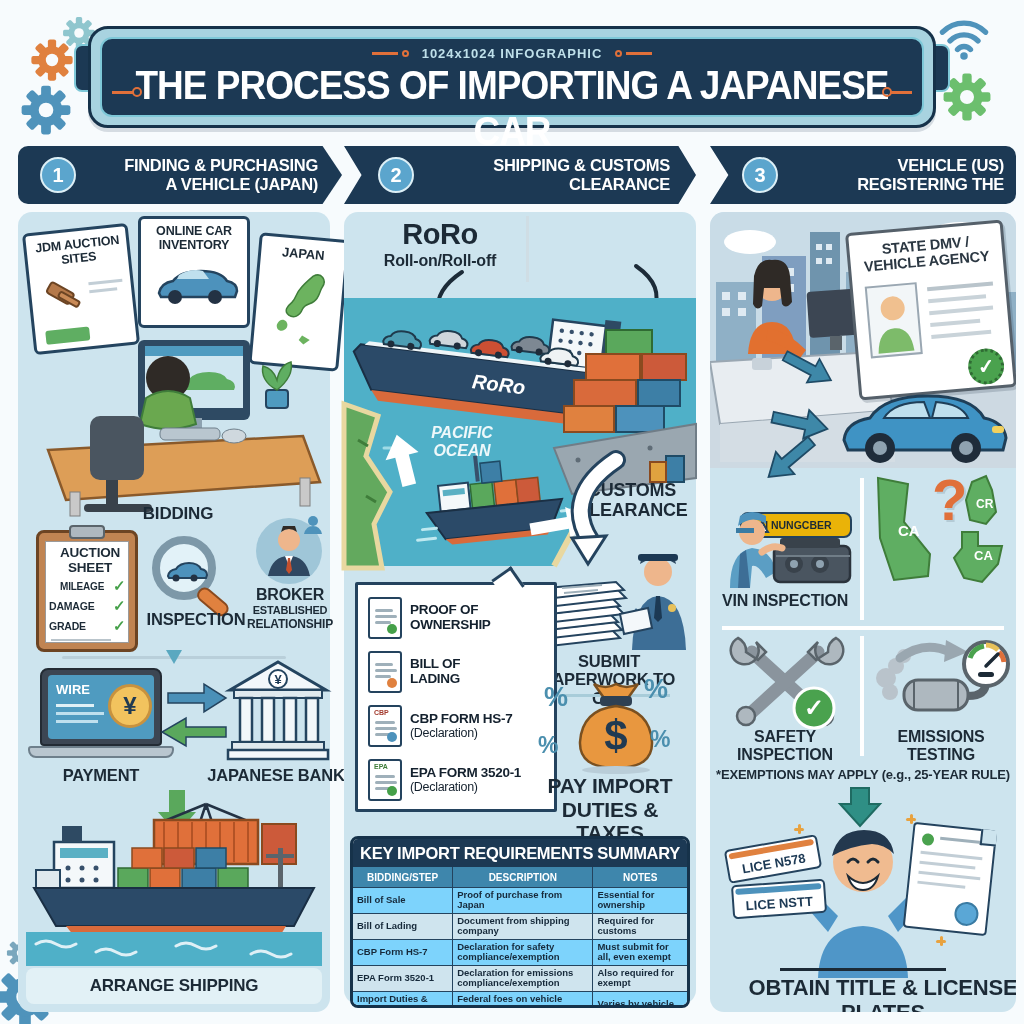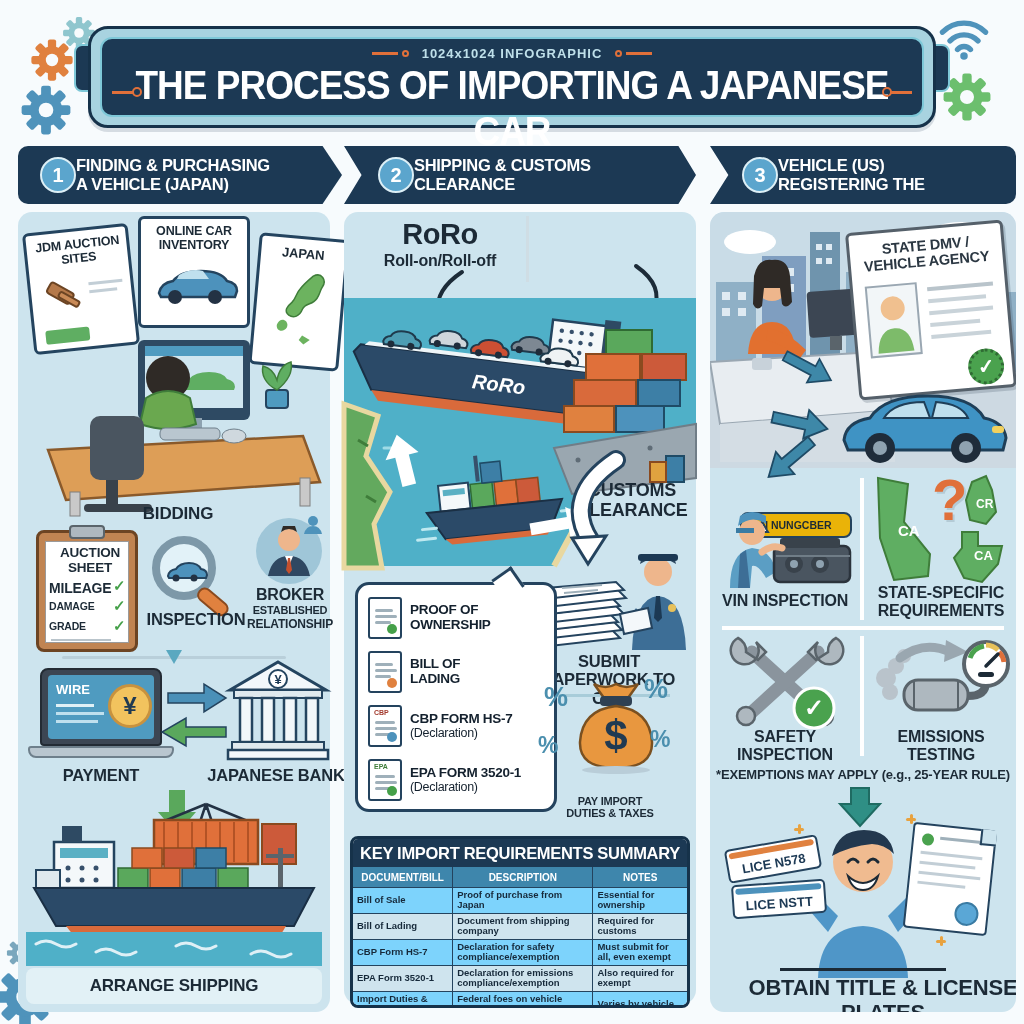--- a/index.html
+++ b/index.html
@@ -11,33 +11,33 @@
 svg{display:block;overflow:visible}
 
 #banner{position:absolute;left:88px;top:26px;width:848px;height:102px;background:#a8d3e0;border:3px solid #16324a;border-radius:20px;box-shadow:0 4px 0 rgba(22,50,74,.15)}
 #banner-inner{position:absolute;left:9px;top:8px;right:9px;bottom:8px;background:#1c3954;border:2px solid #7ec8d8;border-radius:12px}
 .side-tab{position:absolute;top:44px;width:26px;height:48px;background:#1c3954;border:2px solid #7ec8d8;border-radius:8px}
 .kdash{display:inline-block;width:26px;height:3px;background:#e0703a;vertical-align:middle;margin:0 4px}
 .kdot{display:inline-block;width:7px;height:7px;border:2px solid #e0703a;border-radius:50%;vertical-align:middle}
 
 .stephead{position:absolute;top:146px;height:58px;background:#1c3954;display:flex;align-items:center;color:#fff}
 .stepnum{width:36px;height:36px;border-radius:50%;background:#5ba5cd;border:2px solid #dcefF6;color:#fff;font-weight:700;font-size:20px;display:flex;align-items:center;justify-content:center;flex:0 0 auto}
-.steptitle{flex:1;text-align:left;font-weight:700;font-size:16.5px;line-height:1.15;letter-spacing:-0.3px}
+.steptitle{flex:1;text-align:right;font-weight:700;font-size:16.5px;line-height:1.15;letter-spacing:-0.3px}
 
 #tbl{position:absolute;left:6px;top:624px;width:340px;height:172px;border:3px solid #16324a;border-radius:8px;overflow:hidden;background:#fff}
 .tbl-title{height:28px;background:#1c3954;color:#fff;display:flex;align-items:center;justify-content:center;font-weight:700;font-size:16.5px;letter-spacing:-0.3px}
 .tbl-grid{display:grid;grid-template-columns:30% 42% 28%}
 .th{background:#3e86ac;color:#fff;font-size:10px;font-weight:700;display:flex;align-items:center;justify-content:center;height:20px;border-right:1.5px solid #24435e}
 .th:nth-child(3n){border-right:none}
 .td{font-size:9.5px;font-weight:700;color:#16293a;padding:2px 4px;border-right:1.5px solid #24435e;border-top:1.5px solid #24435e;display:flex;align-items:center;line-height:1.1;min-height:18px}
 .tbl-grid .td:nth-of-type(3n){border-right:none}
 .tall{min-height:26px}
 .rA{background:#7dd3fc}.rB{background:#cfe4ee}
 
-#docpanel{position:absolute;left:11px;top:370px;width:202px;height:230px;background:#fff;border:3px solid #24435e;border-radius:14px}
+#docpanel{position:absolute;left:11px;top:370px;width:202px;height:230px;background:#fff;border:3px solid #24435e;border-radius:2px}
 .docrow{position:absolute;left:10px;display:flex;align-items:center;gap:8px}
 .docicon{position:relative;width:34px;height:42px;background:#fff;border:2.5px solid #24435e;border-radius:3px;flex:0 0 auto}
 .docline{position:absolute;left:5px;height:2.5px;background:#9fb0ba;border-radius:2px}
 .docdot{position:absolute;right:3px;bottom:3px;width:10px;height:10px;border-radius:50%}
 .doctag{position:absolute;left:4px;top:2px;font-size:7px;font-weight:700}
 .doct{font-weight:700;font-size:13.5px;line-height:1.1;color:#14212e;letter-spacing:-0.3px}
 .plate{position:absolute;width:94px;height:34px;background:#fff;border:2.5px solid #24435e;border-radius:5px;display:flex;align-items:flex-end;justify-content:center;font-weight:700;font-size:13px;color:#1c3954;padding-bottom:3px}
 .pstripe{position:absolute;left:2px;right:2px;top:2px;height:6px;border-radius:3px}
 .divline{position:absolute;background:#fff}
 .spark{position:absolute;width:10px;height:10px}
@@ -202,21 +202,21 @@
 
   <div class="lbl" style="left:90px;top:292px;width:140px;font-size:17px">BIDDING</div>
 
   <div class="abs" style="left:18px;top:318px;width:102px;height:122px;background:#c08452;border:3px solid #6c4423;border-radius:8px">
     <div class="abs" style="left:6px;top:8px;right:6px;bottom:6px;background:#fff;border:1.5px solid #9a9a9a"></div>
     <div class="abs" style="left:30px;top:-8px;width:36px;height:14px;background:#aeb8bf;border:2px solid #5a646b;border-radius:4px"></div>
     <div class="lbl" style="left:6px;top:12px;width:90px;font-size:13.5px">
       <span style="display:block">AUCTION</span>
           <span style="display:block">SHEET</span>
     </div>
-    <div class="lbl" style="left:10px;top:48px;width:62px;font-size:14px;text-align:left">MILEAGE</div>
+    <div class="lbl" style="left:21px;top:48px;width:62px;font-size:10px;text-align:left">MILEAGE</div>
     <span class="abs" style="left:74px;top:44px;color:#45a049;font-weight:700;font-size:15px">✓</span>
     <div class="lbl" style="left:10px;top:68px;width:62px;font-size:10.5px;text-align:left">DAMAGE</div>
     <span class="abs" style="left:74px;top:64px;color:#45a049;font-weight:700;font-size:15px">✓</span>
     <div class="lbl" style="left:10px;top:88px;width:62px;font-size:10.5px;text-align:left">GRADE</div>
     <span class="abs" style="left:74px;top:84px;color:#45a049;font-weight:700;font-size:15px">✓</span>
     <div class="abs" style="left:12px;top:106px;width:60px;height:2px;background:#b9c4cb"></div>
   </div>
 
   <svg class="abs" style="left:128px;top:322px" width="92" height="84" viewBox="0 0 92 84">
     <circle cx="38" cy="34" r="28" fill="#e2f2f8" stroke="#7d98a8" stroke-width="8"></circle>
@@ -413,20 +413,24 @@
     <polygon points="0,120 142,96 142,150 18,166" fill="#9aa7b0" stroke="#707d87" stroke-width="2"></polygon>
     <g fill="#5f6c76">
           <circle cx="24" cy="132" r="2.5"></circle>
           <circle cx="60" cy="126" r="2.5"></circle>
           <circle cx="96" cy="120" r="2.5"></circle>
         </g>
     <rect x="112" y="128" width="18" height="26" fill="#3d7fa6" stroke="#1f4b66" stroke-width="2"></rect>
     <rect x="96" y="134" width="16" height="20" fill="#e0a23f" stroke="#8a4a1f" stroke-width="2"></rect>
   </svg>
 
+  <div class="lbl" style="left:58px;top:212px;width:120px;font-size:16px;font-style:italic;color:#eef8fa">
+    <span style="display:block">PACIFIC</span>
+        <span style="display:block">OCEAN</span>
+  </div>
 
   <svg class="abs" style="left:0;top:192px" width="76" height="164" viewBox="0 0 76 164">
     <path d="M0 0 L34 12 L22 52 L46 88 L30 120 L38 164 L0 164 Z" fill="#63a95e" stroke="#e8d8a0" stroke-width="5"></path>
     <path d="M14 36 l10 6 M22 92 l10 6" stroke="#3f7d3a" stroke-width="3"></path>
   </svg>
 
   <svg class="abs" style="left:70px;top:240px;transform:rotate(-6deg)" width="160" height="100" viewBox="0 0 160 100">
     <rect x="26" y="28" width="30" height="26" fill="#f4f8fa" stroke="#24445f" stroke-width="2"></rect>
     <rect x="30" y="33" width="22" height="6" fill="#5ab0c4"></rect>
     <rect x="58" y="30" width="22" height="24" fill="#5aa85c" stroke="#2f6b33" stroke-width="1.5"></rect>
@@ -549,29 +553,29 @@
     <path d="M38 20 l-10 -14 q12 6 22 0 q10 6 22 0 l-10 14 z" fill="#e8973f" stroke="#7a5020" stroke-width="2.5"></path>
     <rect x="34" y="18" width="32" height="10" rx="4" fill="#2e4053"></rect>
     <path d="M50 28 q34 4 36 36 q1 26 -36 26 q-37 0 -36 -26 q2 -32 36 -36 z" fill="#e8973f" stroke="#7a5020" stroke-width="2.5"></path>
     <text x="50" y="72" text-anchor="middle" font-size="42" font-weight="bold" fill="#203a52">$</text>
     <ellipse cx="50" cy="92" rx="34" ry="4" fill="#b9cdd8"></ellipse>
   </svg>
   <span class="abs" style="left:200px;top:470px;color:#4b8fae;font-weight:700;font-size:27px">%</span>
   <span class="abs" style="left:300px;top:462px;color:#4b8fae;font-weight:700;font-size:27px">%</span>
   <span class="abs" style="left:194px;top:520px;color:#4b8fae;font-weight:700;font-size:23px">%</span>
   <span class="abs" style="left:306px;top:514px;color:#4b8fae;font-weight:700;font-size:23px">%</span>
-  <div class="lbl" style="left:184px;top:583px;width:164px;font-size:11px">
+  <div class="lbl" style="left:184px;top:562px;width:164px;font-size:21px">
     <span style="display:block">PAY IMPORT</span>
         <span style="display:block">DUTIES &amp; TAXES</span>
   </div>
 
   <div id="tbl">
     <div class="tbl-title">KEY IMPORT REQUIREMENTS SUMMARY</div>
     <div class="tbl-grid">
-      <div class="th">DOCUMENT/BILL</div>
+      <div class="th">BIDDING/STEP</div>
       <div class="th">DESCRIPTION</div>
       <div class="th">NOTES</div>
       <div class="td rA">Bill of Sale</div>
       <div class="td rA">Proof of purchase from Japan</div>
       <div class="td rA">Essential for ownership</div>
       <div class="td rB">Bill of Lading</div>
       <div class="td rB">Document from shipping company</div>
       <div class="td rB">Required for customs</div>
       <div class="td rA tall">CBP Form HS-7</div>
       <div class="td rA tall">Declaration for safety compliance/exemption</div>
@@ -694,24 +698,20 @@
 
   <svg class="abs" style="left:158px;top:262px" width="148px" height="112" viewBox="0 0 148 112">
     <path d="M10 4 L40 10 L36 48 L62 80 L60 102 L26 106 L12 64 Z" fill="#5fae62" stroke="#3f7d3a" stroke-width="2"></path>
     <text x="30" y="62" font-size="15" font-weight="bold" fill="#fff">CA</text>
     <path d="M104 8 l14 -6 l6 14 l4 22 l-10 12 l-16 -4 l-4 -20 z" fill="#5fae62" stroke="#3f7d3a" stroke-width="2"></path>
     <text x="108" y="34" font-size="12" font-weight="bold" fill="#fff">CR</text>
     <path d="M94 58 h16 v14 h24 l-4 18 l-16 18 l-18 -4 l-10 -20 l8 -10 z" fill="#5fae62" stroke="#3f7d3a" stroke-width="2"></path>
     <text x="106" y="86" font-size="13" font-weight="bold" fill="#fff">CA</text>
   </svg>
   <span class="abs" style="left:222px;top:254px;color:#e0703a;font-weight:700;font-size:58px;text-shadow:2px 2px 0 rgba(40,60,80,.15)">?</span>
-  <div class="lbl" style="left:156px;top:372px;width:150px;font-size:16px">
-    <span style="display:block">STATE-SPECIFIC</span>
-        <span style="display:block">REQUIREMENTS</span>
-  </div>
 
   <svg class="abs" style="left:22px;top:424px" width="112" height="92" viewBox="0 0 112 92">
     <g stroke="#8a949d" stroke-width="13" stroke-linecap="round">
       <path d="M20 16 L86 76"></path>
           <path d="M86 16 L20 76"></path>
     </g>
     <g fill="#aeb8bf" stroke="#5a646b" stroke-width="2.5">
       <path d="M6 2 a14 14 0 1 0 18 4 l10 10 l-8 8 l-12 -8 a14 14 0 0 0 -8 -14 z"></path>
       <path d="M104 2 a14 14 0 1 1 -18 4 l-10 10 l8 8 l12 -8 a14 14 0 0 1 8 -14 z"></path>
       <circle cx="92" cy="80" r="9"></circle>

